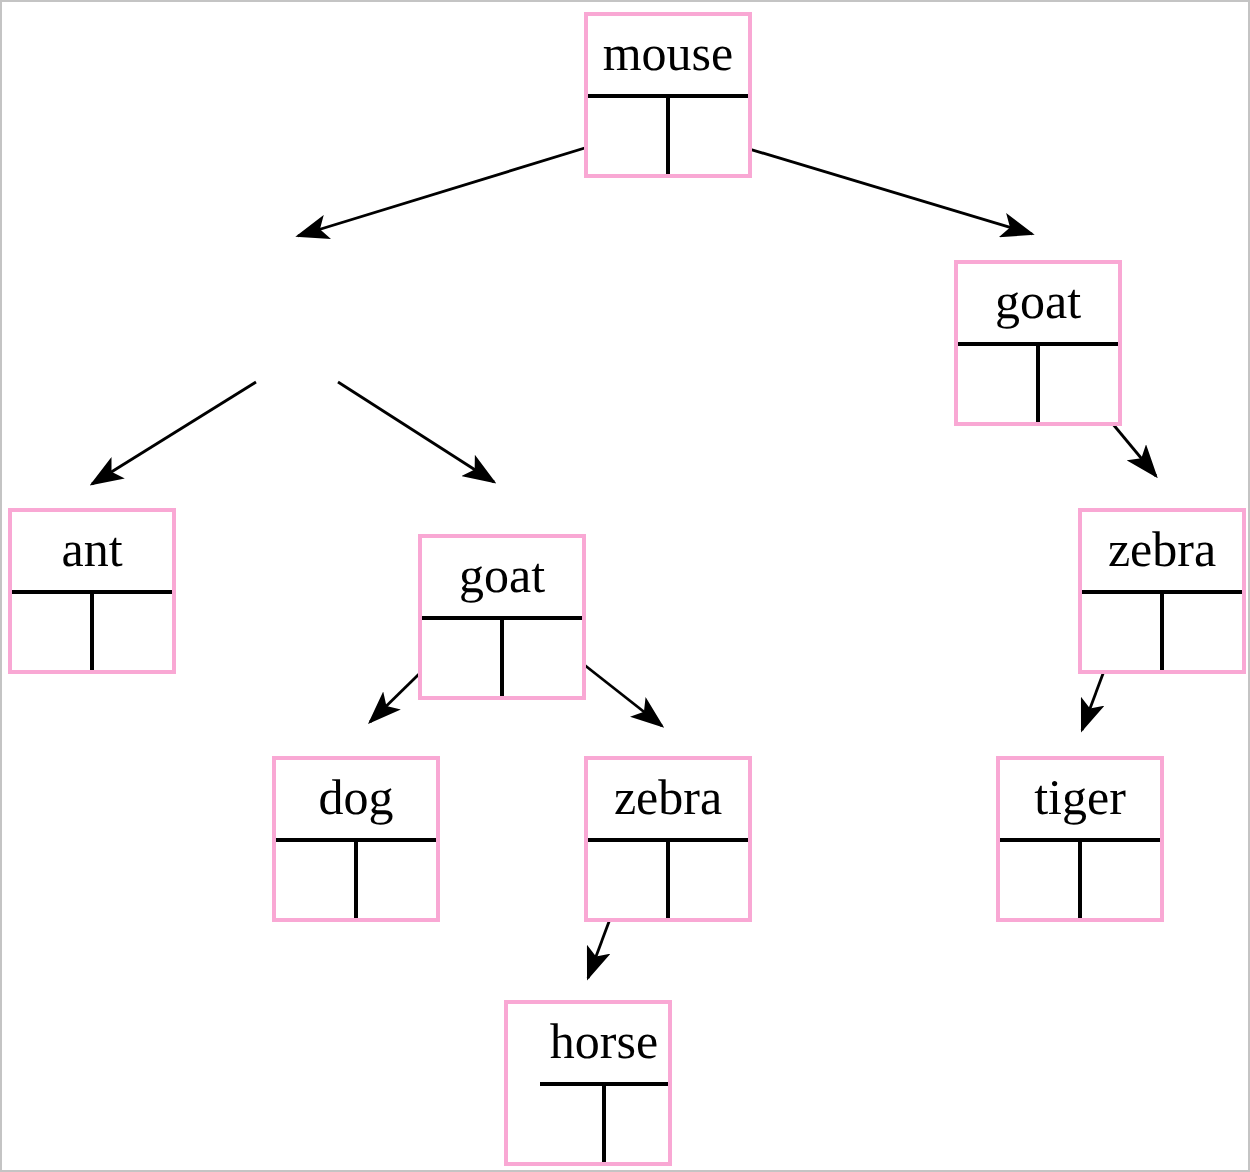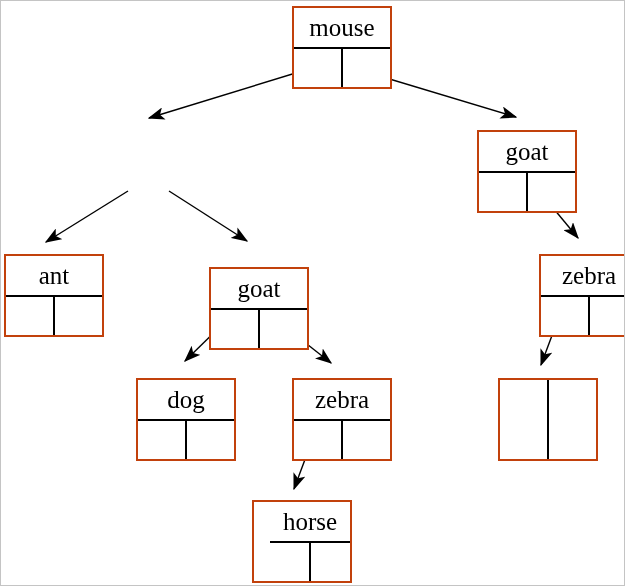--- a/index.html
+++ b/index.html
@@ -19,24 +19,24 @@
   }
   .edges-layer {
     position: absolute;
     left: 0;
     top: 0;
     width: 625px;
     height: 586px;
   }
   .node {
     position: absolute;
-    width: 100px;
+    width: 84px;
     height: 83px;
     box-sizing: border-box;
-    border: 2px solid #c2410c;
+    border: 2px solid #f9a8d4;
     background: #ffffff;
     display: flex;
     flex-direction: column;
   }
   .node-label {
     height: 39px;
     border-bottom: 2px solid #000000;
     display: flex;
     align-items: center;
     justify-content: center;
@@ -129,20 +129,21 @@
 
   <div class="node" style="left:291px; top:377px;">
     <div class="node-label">zebra</div>
     <div class="node-pointers">
       <div class="ptr-left"></div>
       <div class="ptr-right"></div>
     </div>
   </div>
 
   <div class="node" style="left:497px; top:377px;">
+    <div class="node-label">tiger</div>
     <div class="node-pointers">
       <div class="ptr-left"></div>
       <div class="ptr-right"></div>
     </div>
   </div>
 
   <div class="node" style="left:251px; top:499px;padding-left:16px;">
     <div class="node-label">horse</div>
     <div class="node-pointers">
       <div class="ptr-left"></div>

